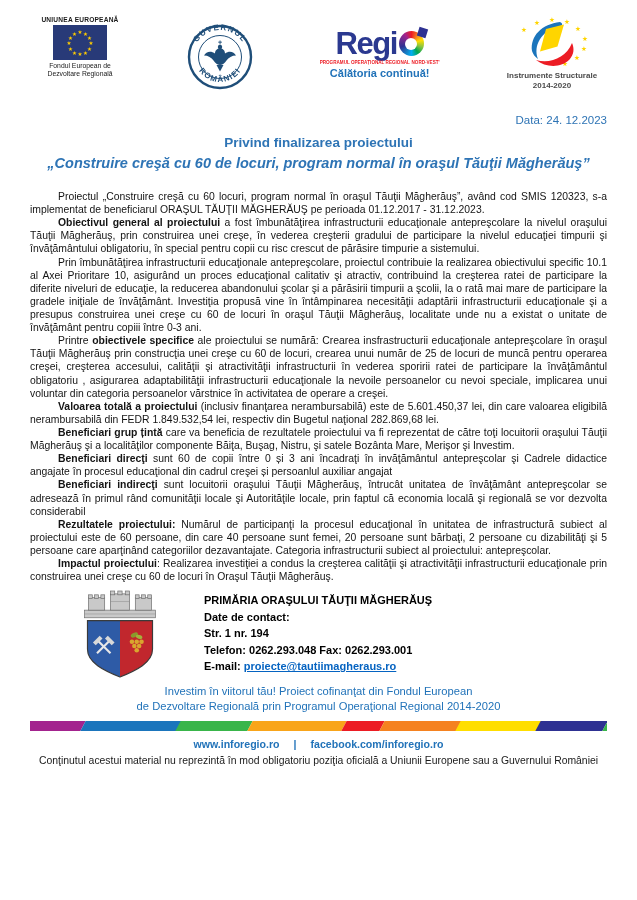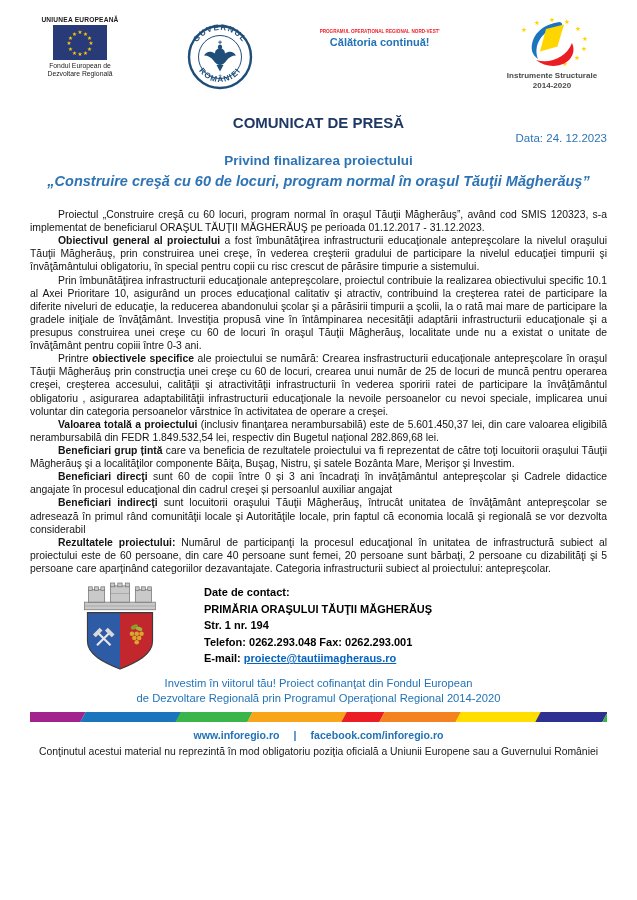--- a/index.html
+++ b/index.html
@@ -97,20 +97,24 @@
           <rect x="32.6" y="16.5" width="0.9" height="4"></rect>
           <rect x="31.2" y="17.7" width="3.7" height="0.9"></rect>
           <circle cx="33" cy="23" r="2.2"></circle>
           <path d="M33,24.5 C30,24.5 28,26.5 28,29.5 C24,26.5 19,27.5 17,31.5 C21,31.5 24.5,33.5 26.5,36.5 C28.5,39.5 31,41 33,41 C35,41 37.5,39.5 39.5,36.5 C41.5,33.5 45,31.5 49,31.5 C47,27.5 42,26.5 38,29.5 C38,26.5 36,24.5 33,24.5 Z"></path>
           <path d="M29.5,41 L36.5,41 L33,47.5 Z"></path>
         </g>
       </svg>
     </div>
 
     <div class="logo" style="width:126px;padding-top:12px;">
+      <div class="regio-row">
+        <span class="regio-word">Regi</span>
+        <span class="wheel"></span>
+      </div>
       <div class="regio-sub">
         <span>PROGRAMUL OPERAȚIONAL REGIONAL</span>
         <span>NORD-VEST'</span>
       </div>
       <div class="regio-tag">Călătoria continuă!</div>
     </div>
 
     <div class="logo" style="width:98px;">
       <svg width="92" height="54" viewBox="0 0 92 54">
         <g fill="#ffd500" font-size="6.5" text-anchor="middle" font-family="'DejaVu Sans',sans-serif">
@@ -128,35 +132,35 @@
         <path d="M40,13 L58,8.5 L51.5,30.5 L34,35.5 Z" fill="#ffd500"></path>
         <path d="M30,44 C44,48 60,42 66,27 C68.5,32.5 68,38.5 63.5,43.5 C55.5,52 40,52 30,44 Z" fill="#ec1c24"></path>
       </svg>
       <div class="is-text">
         <div>Instrumente Structurale</div>
         <div>2014-2020</div>
       </div>
     </div>
   </header>
 
-  <div class="doc-title">COMUNICAT DE PRESĂ</div>
   <div class="doc-date">Data: 24. 12.2023</div>
   <div class="doc-sub1">Privind finalizarea proiectului</div>
   <div class="doc-sub2">„Construire creşă cu 60 de locuri, program normal în oraşul Tăuţii Măgherăuş”</div>
 
   <main>
       <p class="para"><span>Proiectul „Construire creşă cu 60 locuri, program normal în oraşul Tăuţii Măgherăuş”, având cod SMIS 120323, s-a implementat de beneficiarul ORAŞUL TĂUŢII MĂGHERĂUŞ pe perioada 01.12.2017 - 31.12.2023.</span></p>
       <p class="para"><b>Obiectivul general al proiectului</b><span> a fost îmbunătăţirea infrastructurii educaţionale antepreşcolare la nivelul oraşului Tăuţii Măgherăuş, prin construirea unei creşe, în vederea creşterii gradului de participare la nivelul educaţiei timpurii şi învăţământului obligatoriu, în special pentru copii cu risc crescut de părăsire timpurie a sistemului.</span></p>
       <p class="para"><span>Prin îmbunătăţirea infrastructurii educaţionale antepreşcolare, proiectul contribuie la realizarea obiectivului specific 10.1 al Axei Prioritare 10, asigurând un proces educaţional calitativ şi atractiv, contribuind la creşterea ratei de participare la diferite niveluri de educaţie, la reducerea abandonului şcolar şi a părăsirii timpurii a şcolii, la o rată mai mare de participare la gradele iniţiale de învăţământ. Investiţia propusă vine în întâmpinarea  necesităţii adaptării infrastructurii educaţionale şi a presupus construirea unei creşe cu 60 de locuri în oraşul Tăuţii Măgherăuş, localitate unde nu a existat o unitate de învăţământ pentru copiii între 0-3 ani.</span></p>
       <p class="para"><span>Printre </span><b>obiectivele specifice</b><span> ale proiectului se numără: Crearea insfrastructurii educaţionale antepreşcolare în oraşul Tăuţii Măgherăuş prin construcţia unei creşe cu 60 de locuri, crearea unui număr de 25 de locuri de muncă pentru operarea creşei, creşterea accesului, calităţii şi atractivităţii infrastructurii în vederea sporirii ratei de participare la învăţământul obligatoriu , asigurarea adaptabilităţii infrastructurii educaţionale la nevoile persoanelor cu nevoi speciale, implicarea unui voluntar din categoria persoanelor vărstnice în activitatea de operare a creşei.</span></p>
       <p class="para"><b>Valoarea totală a proiectului</b><span> (inclusiv finanţarea nerambursabilă) este de 5.601.450,37 lei, din care valoarea eligibilă nerambursabilă din FEDR 1.849.532,54 lei, respectiv din Bugetul naţional 282.869,68 lei.</span></p>
       <p class="para"><b>Beneficiari grup țintă</b><span> care va beneficia de rezultatele proiectului va fi reprezentat de către toţi locuitorii oraşului Tăuţii Măgherăuş şi a localităţilor componente Băiţa, Buşag, Nistru, şi satele Bozânta Mare, Merișor şi Investim.</span></p>
       <p class="para"><b>Beneficiari direcţi</b><span> sunt 60 de copii între 0 și 3 ani încadraţi în invăţământul antepreşcolar şi Cadrele didactice angajate în procesul educaţional din cadrul creşei și persoanlul auxiliar angajat</span></p>
       <p class="para"><b>Beneficiari indirecţi</b><span> sunt locuitorii oraşului Tăuţii Măgherăuş, întrucât unitatea de învăţământ antepreşcolar se adresează în primul rând comunităţii locale şi Autorităţile locale, prin faptul că economia locală şi regională se vor dezvolta considerabil</span></p>
       <p class="para"><b>Rezultatele proiectului:</b><span> Numărul de participanţi la procesul educaţional în unitatea de infrastructură subiect al proiectului este de 60 persoane, din care 40 persoane sunt femei, 20 persoane sunt bărbaţi, 2 persoane cu dizabilităţi şi 5 persoane care aparţinând categoriilor dezavantajate. Categoria infrastructurii subiect al proiectului: antepreşcolar.</span></p>
+      <p class="para"><b>Impactul proiectului</b><span>: Realizarea investiţiei a condus la creşterea calităţii şi atractivităţii infrastructurii educaţionale prin construirea unei creşe cu 60 de locuri în Oraşul Tăuţii Măgherăuş.</span></p>
     </main>
 
   <section class="contact">
     <svg width="88" height="90" viewBox="0 0 92 94">
       <g fill="#c9c9c9" stroke="#6b6b6b" stroke-width="0.7">
         <rect x="9" y="21" width="74" height="8"></rect>
         <rect x="13" y="8" width="17" height="13"></rect>
         <rect x="13" y="5" width="4" height="4"></rect>
           <rect x="19.5" y="5" width="4" height="4"></rect>
           <rect x="26" y="5" width="4" height="4"></rect>
@@ -191,22 +195,22 @@
           <circle cx="58.5" cy="54" r="2.4"></circle>
             <circle cx="63.5" cy="54" r="2.4"></circle>
             <circle cx="68.5" cy="54" r="2.4"></circle>
           <circle cx="61" cy="58.5" r="2.4"></circle>
             <circle cx="66" cy="58.5" r="2.4"></circle>
           <circle cx="63.5" cy="63" r="2.4"></circle>
         </g>
       </g>
     </svg>
     <div class="contact-text">
+      <div>PRIMĂRIA ORAŞULUI TĂUŢII MĂGHERĂUŞ</div>
       <div>Date de contact:</div>
-      <div>PRIMĂRIA ORAŞULUI TĂUŢII MĂGHERĂUŞ</div>
       <div>Str. 1 nr. 194</div>
       <div>Telefon: 0262.293.048 Fax: 0262.293.001</div>
       <div>
         <span>E-mail:</span>
         <a href="#" class="email-link">proiecte@tautiimagheraus.ro</a>
       </div>
     </div>
   </section>
 
   <div class="invest">

